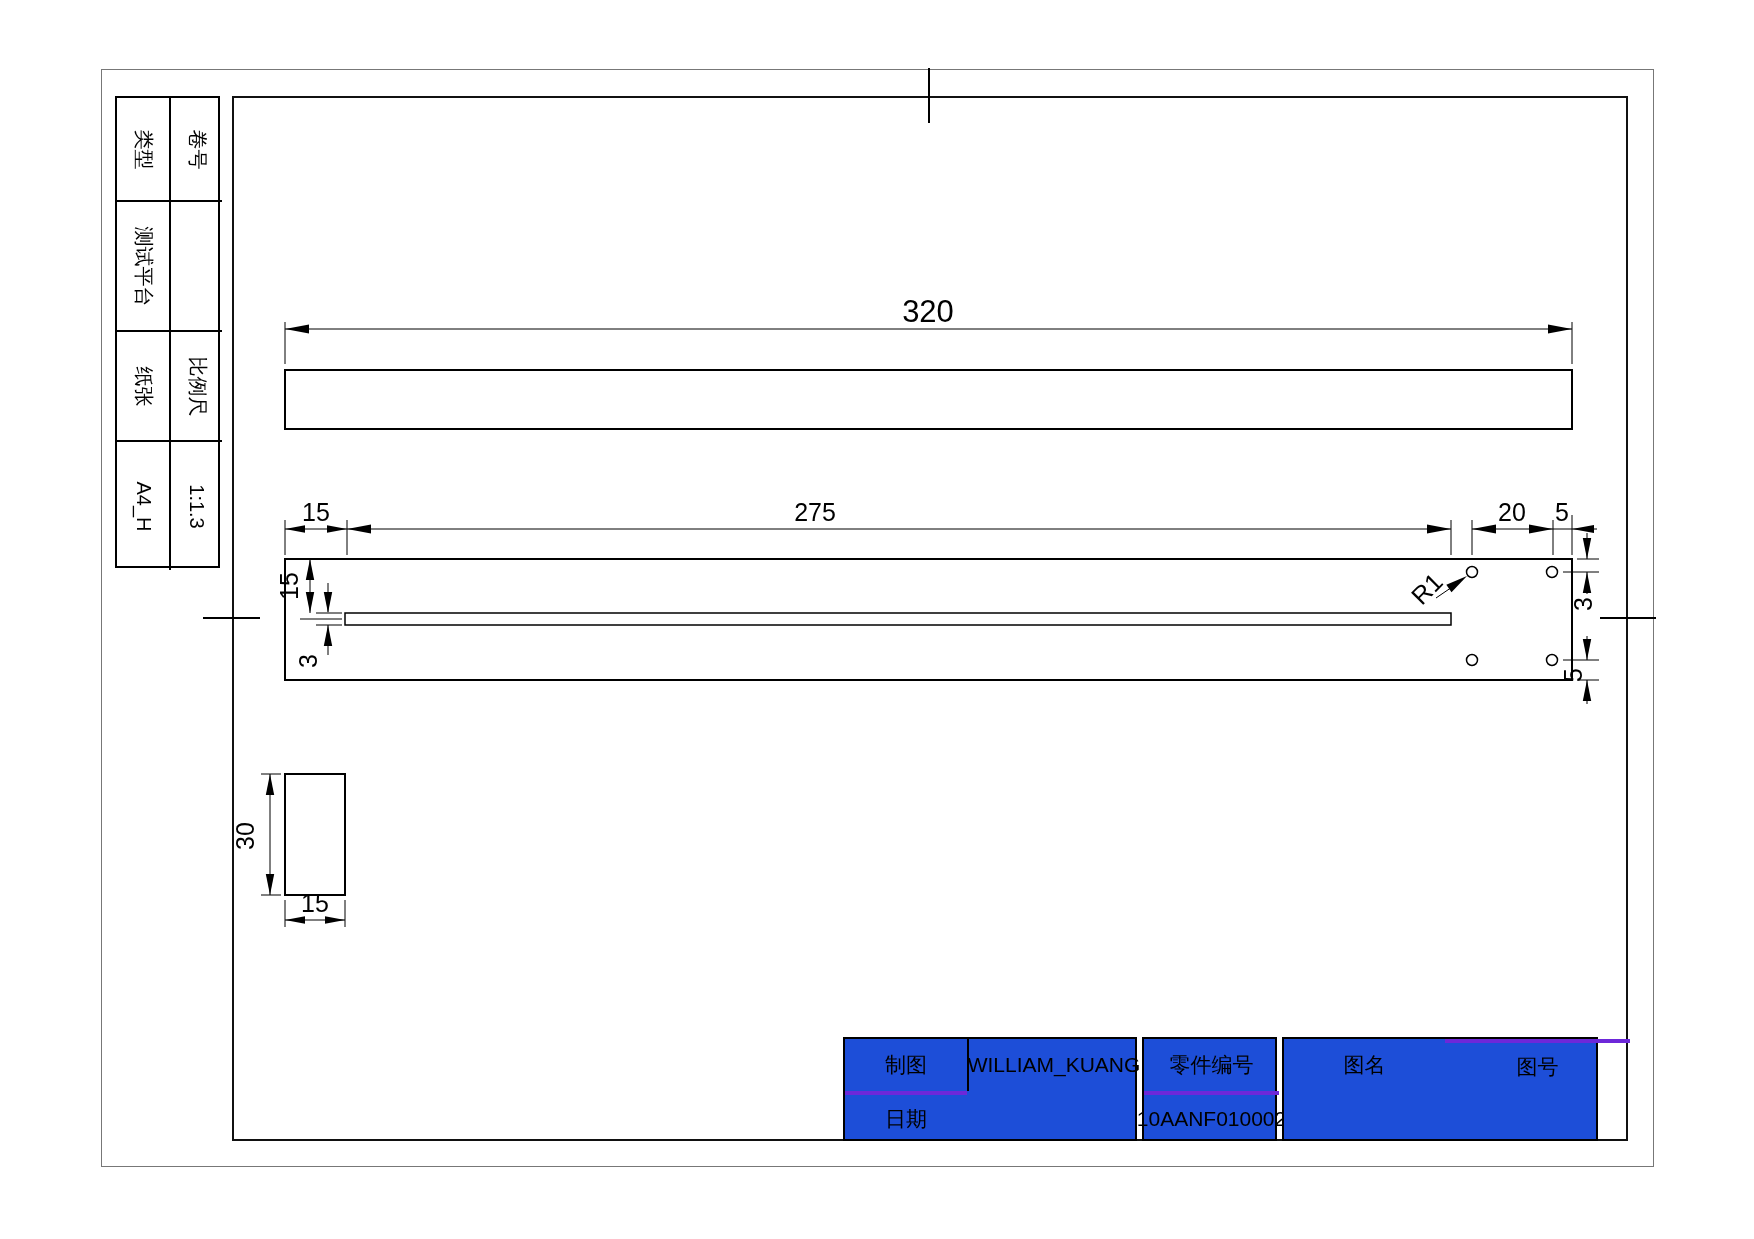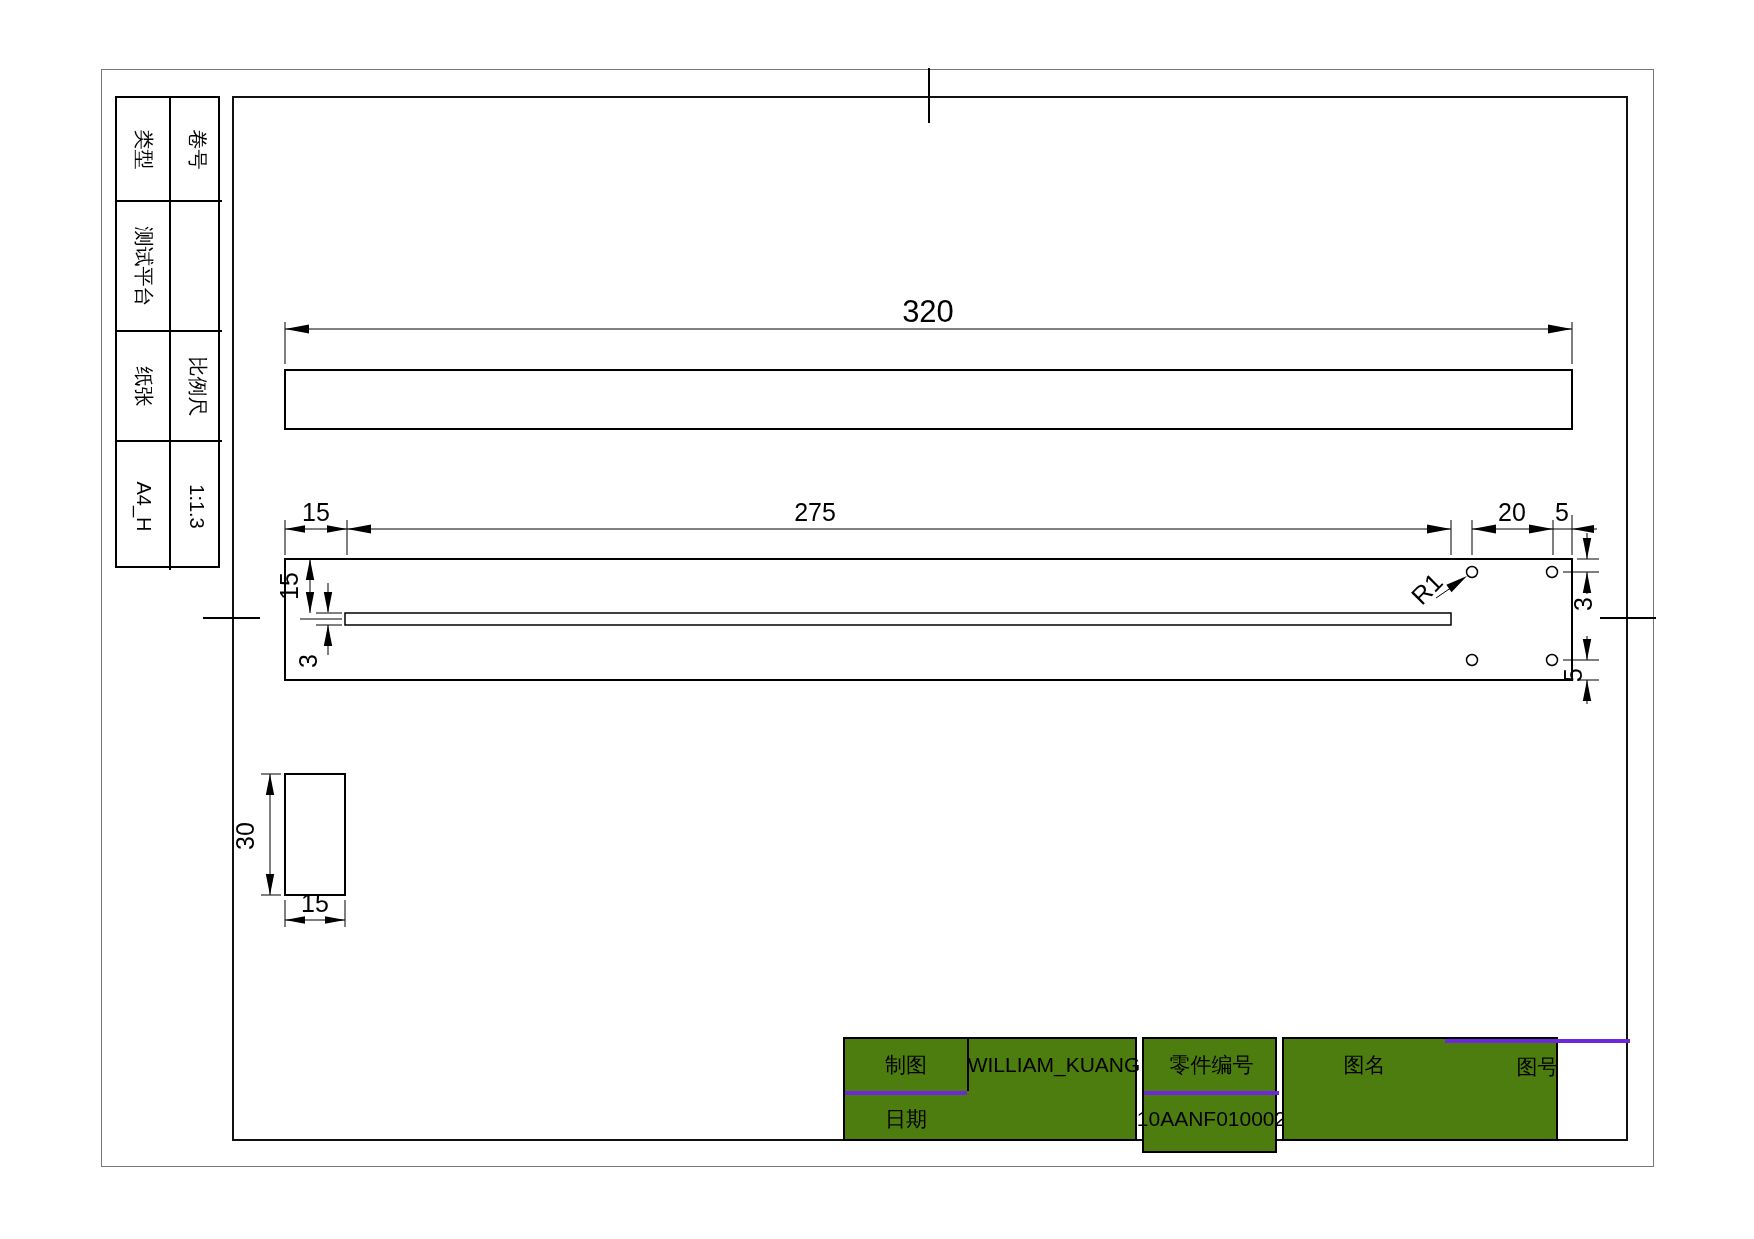--- a/index.html
+++ b/index.html
@@ -25,34 +25,34 @@
     border-right:2px solid #000;border-bottom:2px solid #000;
     display:flex;align-items:center;justify-content:center;
     font-size:20px;box-sizing:border-box;overflow:visible;
   }
   .side-table .cell.last-col{border-right:none;}
   .side-table .cell.last-row{border-bottom:none;}
   .side-table .cell span{transform:rotate(90deg);white-space:nowrap;display:block;}
   
   .tb{
     position:absolute;display:grid;border:2px solid #000;box-sizing:border-box;
-    background:#4d7c0f;
+    background:#1d4ed8;
   }
   .tb .cell{
     border-left:2px solid #000;border-top:4px solid #6d28d9;
     display:flex;align-items:center;justify-content:center;
     font-size:21px;white-space:nowrap;box-sizing:border-box;overflow:visible;
   }
   .tb .cell.first-col{border-left:none;}
   .tb .cell.first-row{border-top:none;}
   #tb-a{left:843px;top:1037px;width:294px;height:104px;
         grid-template-columns:122px 172px;grid-template-rows:52px 52px;}
-  #tb-b{left:1142px;top:1037px;width:135px;height:116px;
+  #tb-b{left:1142px;top:1037px;width:135px;height:104px;
         grid-template-columns:135px;grid-template-rows:52px 52px;}
-  #tb-c{left:1282px;top:1037px;width:276px;height:104px;
+  #tb-c{left:1282px;top:1037px;width:316px;height:104px;
         grid-template-columns:161px 185px;grid-template-rows:52px 52px;}
   svg.cad{position:absolute;left:0;top:0;}
   svg .outline{fill:#fff;stroke:#000;stroke-width:2;}
   svg .thin{fill:none;stroke:#000;stroke-width:1.5;}
   svg .dim{stroke:#000;stroke-width:1;fill:none;}
   svg .mark{stroke:#000;stroke-width:2;fill:none;}
   svg .ah{fill:#000;stroke:none;}
   svg text{font-family:"Liberation Sans",sans-serif;fill:#000;font-size:25px;text-anchor:middle;}
   svg text.big{font-size:31px;}
 </style>

